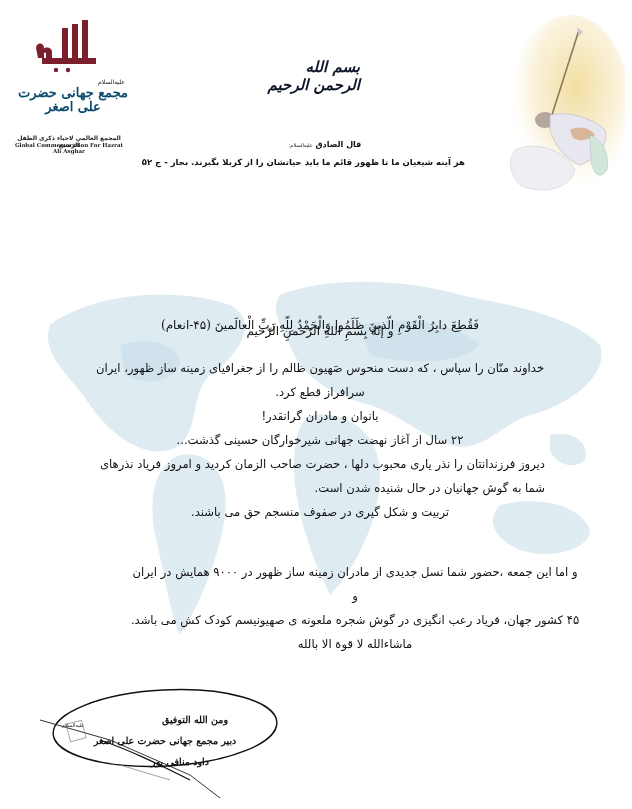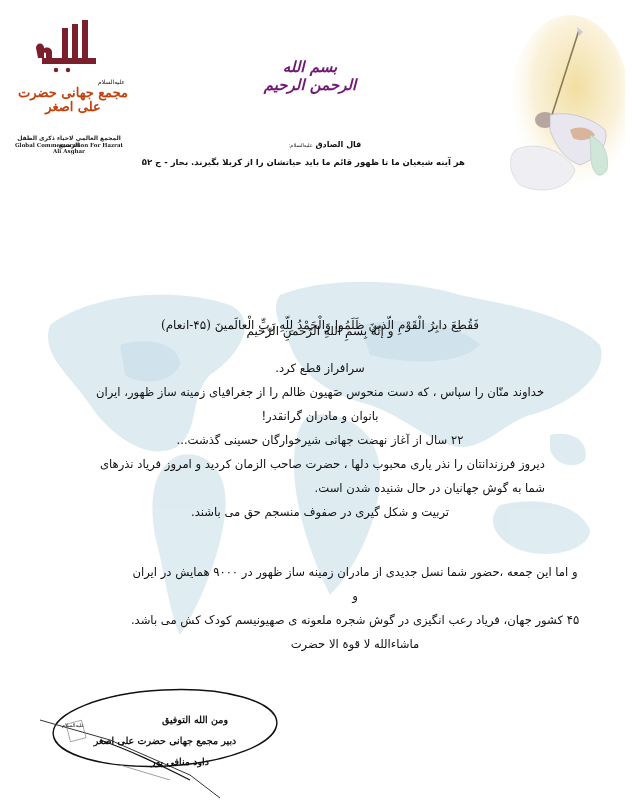--- a/index.html
+++ b/index.html
@@ -5,26 +5,26 @@
   html, body { margin:0; padding:0; }
   body { width:632px; height:809px; background:#ffffff; position:relative; overflow:hidden;
          font-family:"DejaVu Sans", sans-serif; color:#111; }
   .abs { position:absolute; }
   
   .map { left:30px; top:235px; width:600px; height:420px; }
   
   .logo { left:14px; top:8px; width:140px; height:150px; }
   .logo-mark { left:34px; top:18px; width:70px; height:60px; }
   .logo-title { left:18px; top:86px; width:110px; text-align:center; font-family:"DejaVu Serif", serif;
-                font-size:13px; font-weight:bold; color:#c2410c; direction:rtl; line-height:14px; }
+                font-size:13px; font-weight:bold; color:#0c4a6e; direction:rtl; line-height:14px; }
   .logo-sub-ar { left:10px; top:134px; width:118px; text-align:center; font-size:6px; font-weight:bold; direction:rtl; color:#222; }
   .logo-sub-en { left:10px; top:142px; width:118px; text-align:center; font-family:"DejaVu Serif", serif; font-size:5.5px; font-weight:bold; color:#222; }
   
-  .basmala { left:260px; top:58px; width:100px; text-align:center; font-family:"DejaVu Serif", serif;
-             font-size:15px; font-weight:bold; font-style:italic; direction:rtl; color:#701a75; }
+  .basmala { left:260px; top:58px; width:100px; font-family:"DejaVu Serif", serif;
+             font-size:15px; font-weight:bold; font-style:italic; direction:rtl; color:#0f172a; }
   
   .illus { left:495px; top:10px; width:130px; height:190px; }
   
   .hadith-title { left:240px; top:140px; width:170px; text-align:center; direction:rtl; font-size:8px; font-weight:bold; }
   .hadith-title small { font-size:5px; font-weight:normal; }
   .hadith-text { left:180px; top:157px; width:285px; text-align:left; direction:rtl; font-size:8.5px; font-weight:bold; white-space:nowrap; }
   
   .verse { left:100px; width:440px; text-align:center; direction:rtl; font-family:"DejaVu Serif", serif; font-size:12px; }
   .para { left:95px; width:450px; text-align:center; direction:rtl; font-family:"DejaVu Sans", sans-serif; font-size:11.6px; line-height:24px; }
   
@@ -92,36 +92,36 @@
 <div class="abs hadith-title">
   <span>قال الصادق</span>
   <small>علیه‌السلام:</small>
 </div>
 <div class="abs hadith-text">هر آینه شیعیان ما تا ظهور قائم ما باید حیاتشان را از کربلا بگیرند. بحار - ج ۵۲</div>
 
 <div class="abs verse" style="top:296px;margin-top:28px;">و إنّهُ بِسمِ اللهِ الرّحمنِ الرّحيم</div>
 <div class="abs verse" style="top:318px;">فَقُطِعَ دابِرُ الْقَوْمِ الّذينَ ظَلَمُوا وَالْحَمْدُ لِلّهِ رَبِّ الْعالَمينَ (۴۵-انعام)</div>
 
 <div class="abs para" style="top:356px;">
+  <div>خداوند منّان را سپاس ، که دست منحوس صَهیون ظالم را از جغرافیای زمینه ساز ظهور، ایران</div>
   <div>سرافراز قطع کرد.</div>
-  <div>خداوند منّان را سپاس ، که دست منحوس صَهیون ظالم را از جغرافیای زمینه ساز ظهور، ایران</div>
 </div>
 <div class="abs para" style="top:404px;">بانوان و مادران گرانقدر!</div>
 <div class="abs para" style="top:428px;">۲۲ سال از آغاز نهضت جهانی شیرخوارگان حسینی گذشت...</div>
 <div class="abs para" style="top:452px;text-align:right;">
   <div>دیروز فرزندانتان را نذر یاری محبوب دلها ، حضرت صاحب الزمان  کردید و امروز فریاد نذرهای</div>
   <div>شما به گوش جهانیان در حال شنیده شدن است.</div>
 </div>
 <div class="abs para" style="top:500px;">
   <div>تربیت و شکل گیری در صفوف منسجم حق می باشند.</div>
 </div>
 <div class="abs para" style="top:560px;margin-left:35px;">
   <div>و اما این جمعه ،حضور شما نسل جدیدی از مادران زمینه ساز ظهور در ۹۰۰۰ همایش در ایران و</div>
   <div>۴۵ کشور جهان، فریاد رعب انگیزی در گوش شجره ملعونه ی صهیونیسم کودک کش می باشد.</div>
-  <div>ماشاءالله لا قوة الا حضرت</div>
+  <div>ماشاءالله لا قوة الا بالله</div>
 </div>
 
 <svg class="abs sig-oval" viewBox="0 0 240 120">
   <ellipse cx="125" cy="48" rx="112" ry="38" fill="none" stroke="#111" stroke-width="1.4" transform="rotate(-3 125 48)"></ellipse>
   <path d="M0,40 L70,60 L150,95 L180,118" fill="none" stroke="#333" stroke-width="1"></path>
   <path d="M60,60 C90,70 120,85 150,100" fill="none" stroke="#111" stroke-width="1.2"></path>
   <rect x="28" y="42" width="16" height="18" fill="none" stroke="#777" stroke-width="0.6" transform="rotate(-15 36 51)"></rect>
   <path d="M80,85 L130,100" stroke="#888" stroke-width="0.8"></path>
 </svg>
 <div class="abs sig-line" style="left:95px;top:706px;">ومن الله التوفیق</div>

